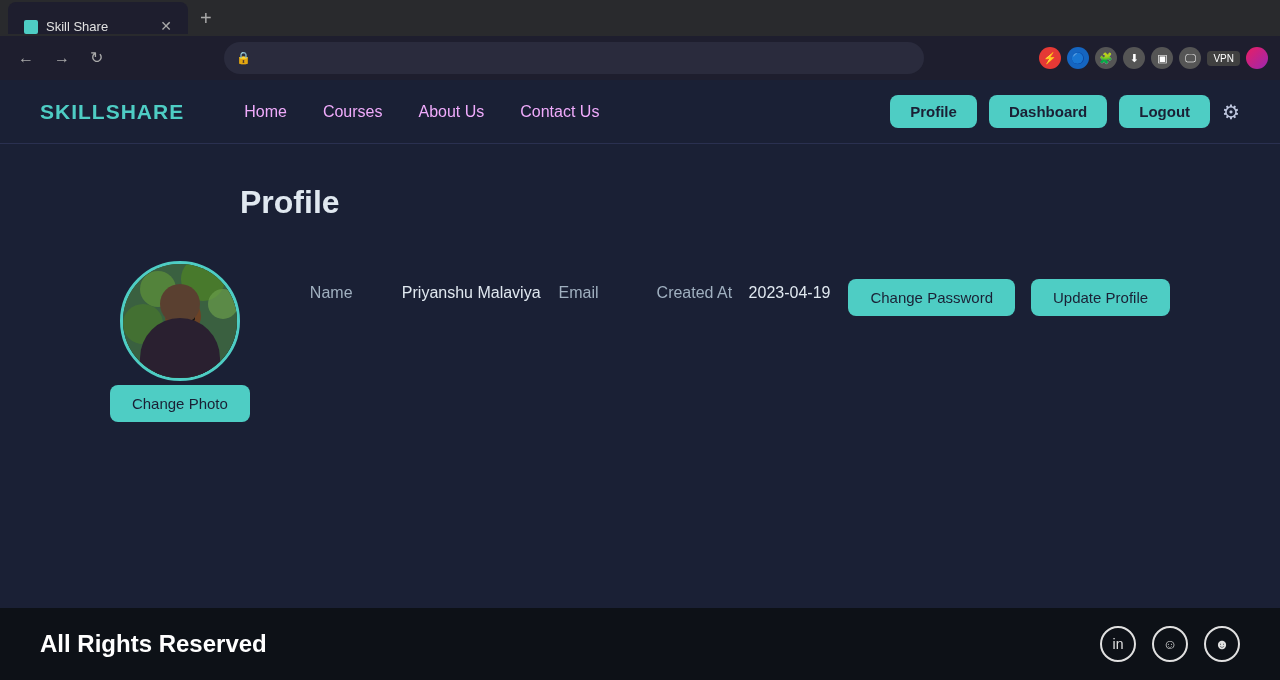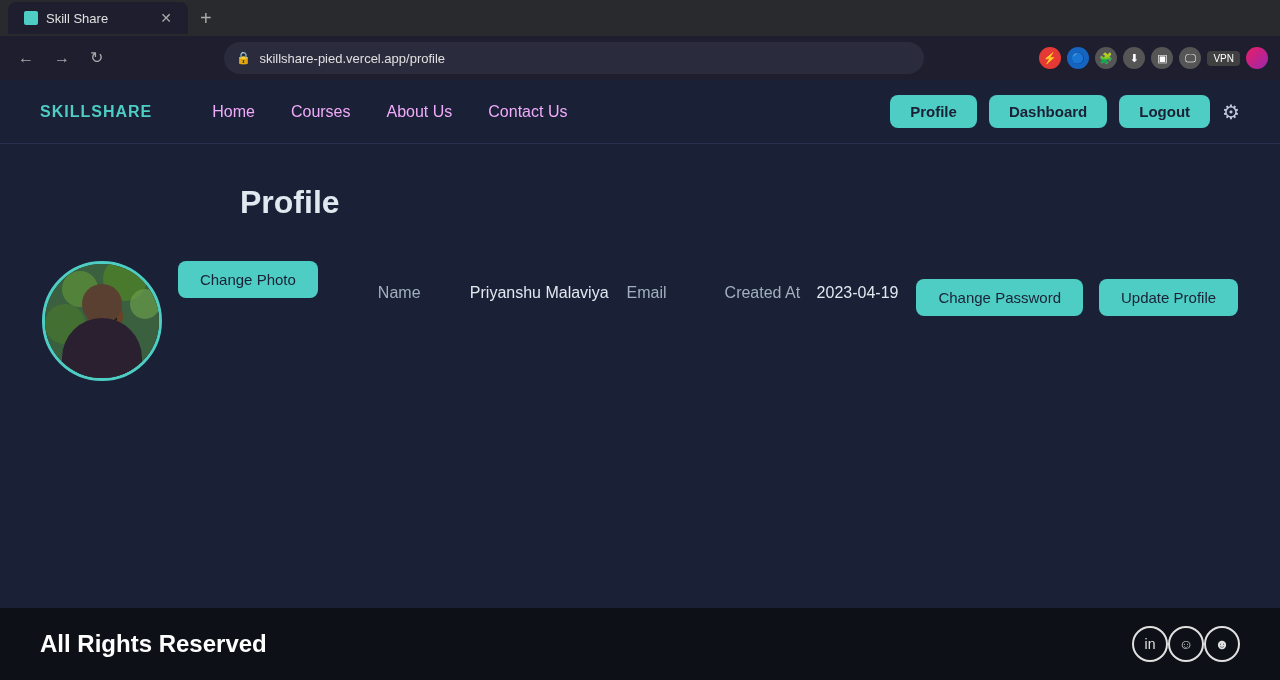--- a/index.html
+++ b/index.html
@@ -24,21 +24,21 @@
       height: 36px;
       padding: 0 8px;
       gap: 4px;
     }
     .tab-active {
       background: #1e1e2e;
       border-radius: 8px 8px 0 0;
       padding: 0 16px;
       height: 32px;
       display: flex;
-      align-items: center;
+      align-items: flex-end;
       gap: 8px;
       font-size: 13px;
       color: #e0e0e0;
       min-width: 180px;
     }
     .tab-favicon {
       width: 14px;
       height: 14px;
       background: #4ecdc4;
       border-radius: 2px;
@@ -135,21 +135,21 @@
     
     .app-nav {
       display: flex;
       align-items: center;
       padding: 0 40px;
       height: 64px;
       background: #1a2035;
       border-bottom: 1px solid #2a3050;
     }
     .logo {
-      font-size: 16px;
+      font-size: 21px;
       font-weight: 800;
       color: #ffffff;
       letter-spacing: 1px;
       text-transform: uppercase;
       margin-right: 60px;
     }
     .logo span { color: #4ecdc4; }
     .nav-links {
       display: flex;
       gap: 36px;
@@ -198,23 +198,23 @@
       align-self: flex-start;
       margin-left: 220px;
     }
     .profile-card {
       display: flex;
       gap: 60px;
       align-items: flex-start;
     }
     .avatar-section {
       display: flex;
-      flex-direction: row;
-      align-items: flex-start;
-      gap: 16px;
+      flex-direction: column;
+      align-items: center;
+      gap: 4px;
     }
     .avatar-img {
       width: 120px;
       height: 120px;
       border-radius: 50%;
       background: linear-gradient(135deg, #4a7c59, #2d5a3d, #1a3a2a);
       border: 3px solid #4ecdc4;
       display: flex;
       align-items: center;
       justify-content: center;
@@ -295,20 +295,21 @@
       align-items: center;
       justify-content: space-between;
     }
     .footer-text {
       color: #ffffff;
       font-size: 24px;
       font-weight: 700;
     }
     .footer-icons {
       display: flex;
+      gap: 16px;
       align-items: center;
     }
     .footer-icon {
       width: 36px;
       height: 36px;
       border-radius: 50%;
       border: 2px solid #e0e0e0;
       display: flex;
       align-items: center;
       justify-content: center;
@@ -328,21 +329,20 @@
       <span class="tab-close">✕</span>
     </div>
     <div class="new-tab-btn">+</div>
   </div>
   <div class="nav-bar">
     <button class="nav-btn">←</button>
     <button class="nav-btn">→</button>
     <button class="nav-btn">↻</button>
     <div class="address-bar-wrap">
       <span class="lock-icon">🔒</span>
-      <span class="address-bar-url">skillshare-pied.vercel.app/profile</span>
     </div>
     <div class="nav-extras">
       <span class="ext-icon ext-red">⚡</span>
       <span class="ext-icon ext-blue">🔵</span>
       <span class="ext-icon ext-gray">🧩</span>
       <span class="ext-icon ext-gray">⬇</span>
       <span class="ext-icon ext-gray">▣</span>
       <span class="ext-icon ext-gray">🖵</span>
       <span class="ext-vpn">VPN</span>
       <span class="ext-avatar"></span>

